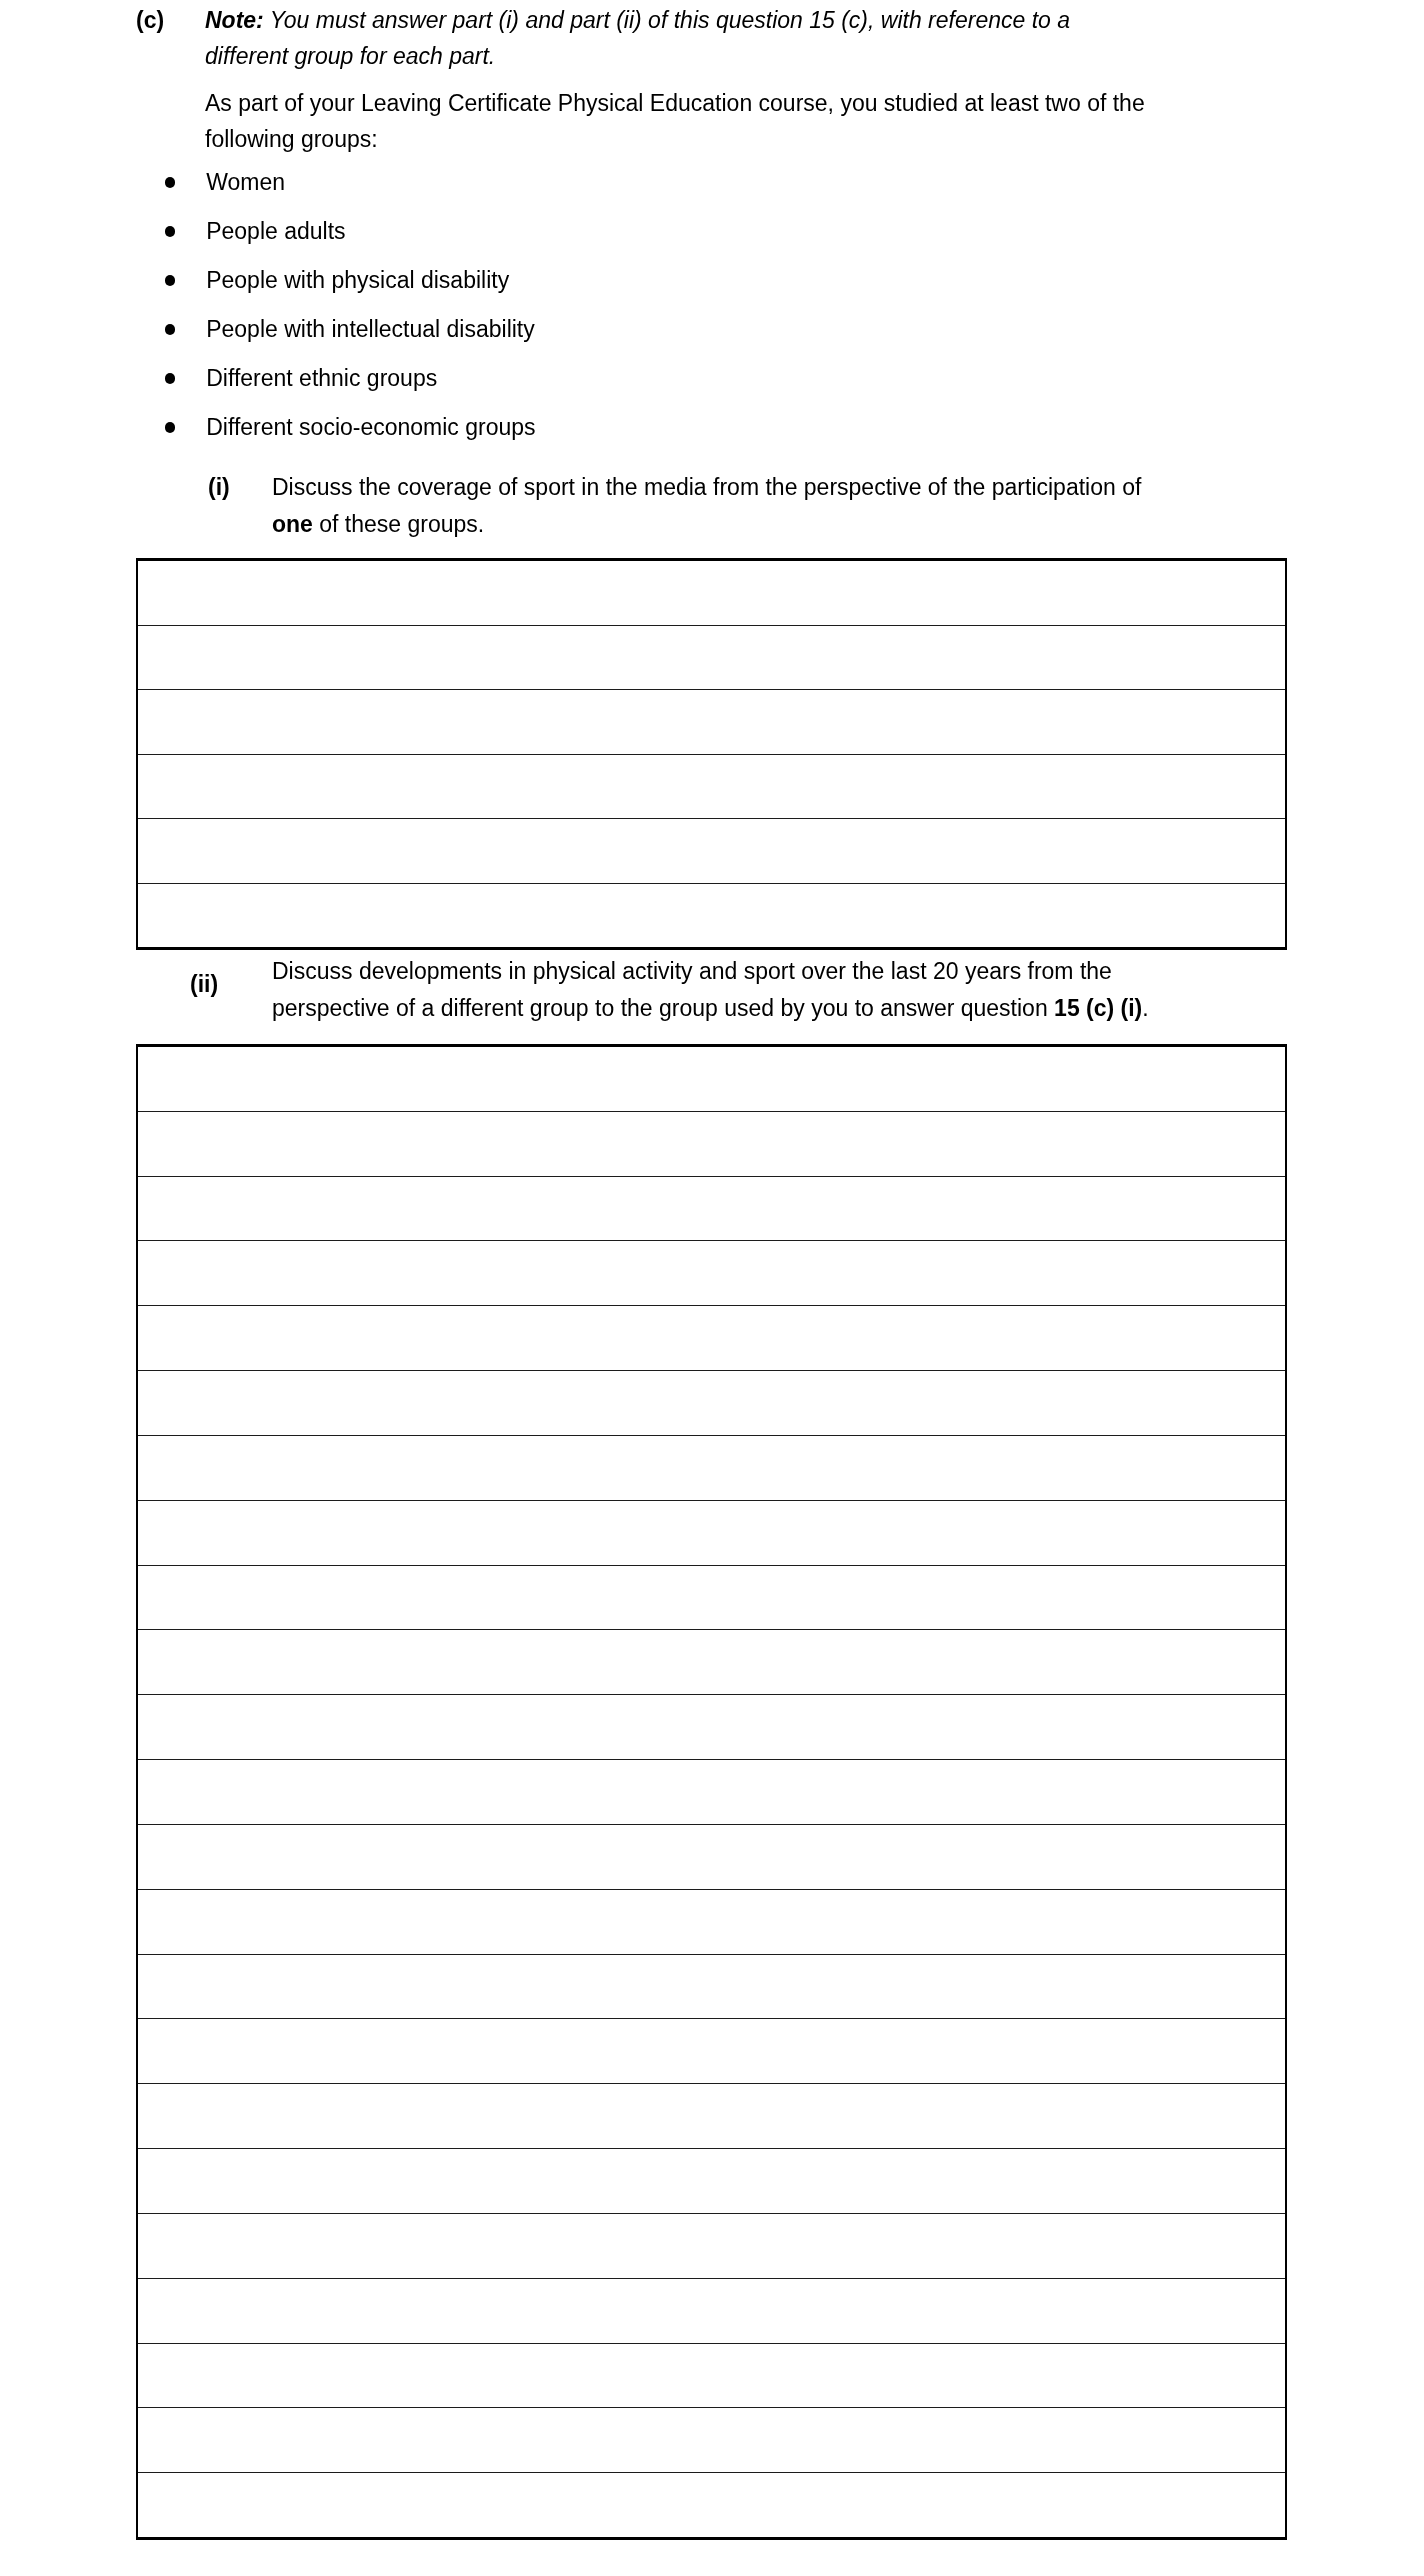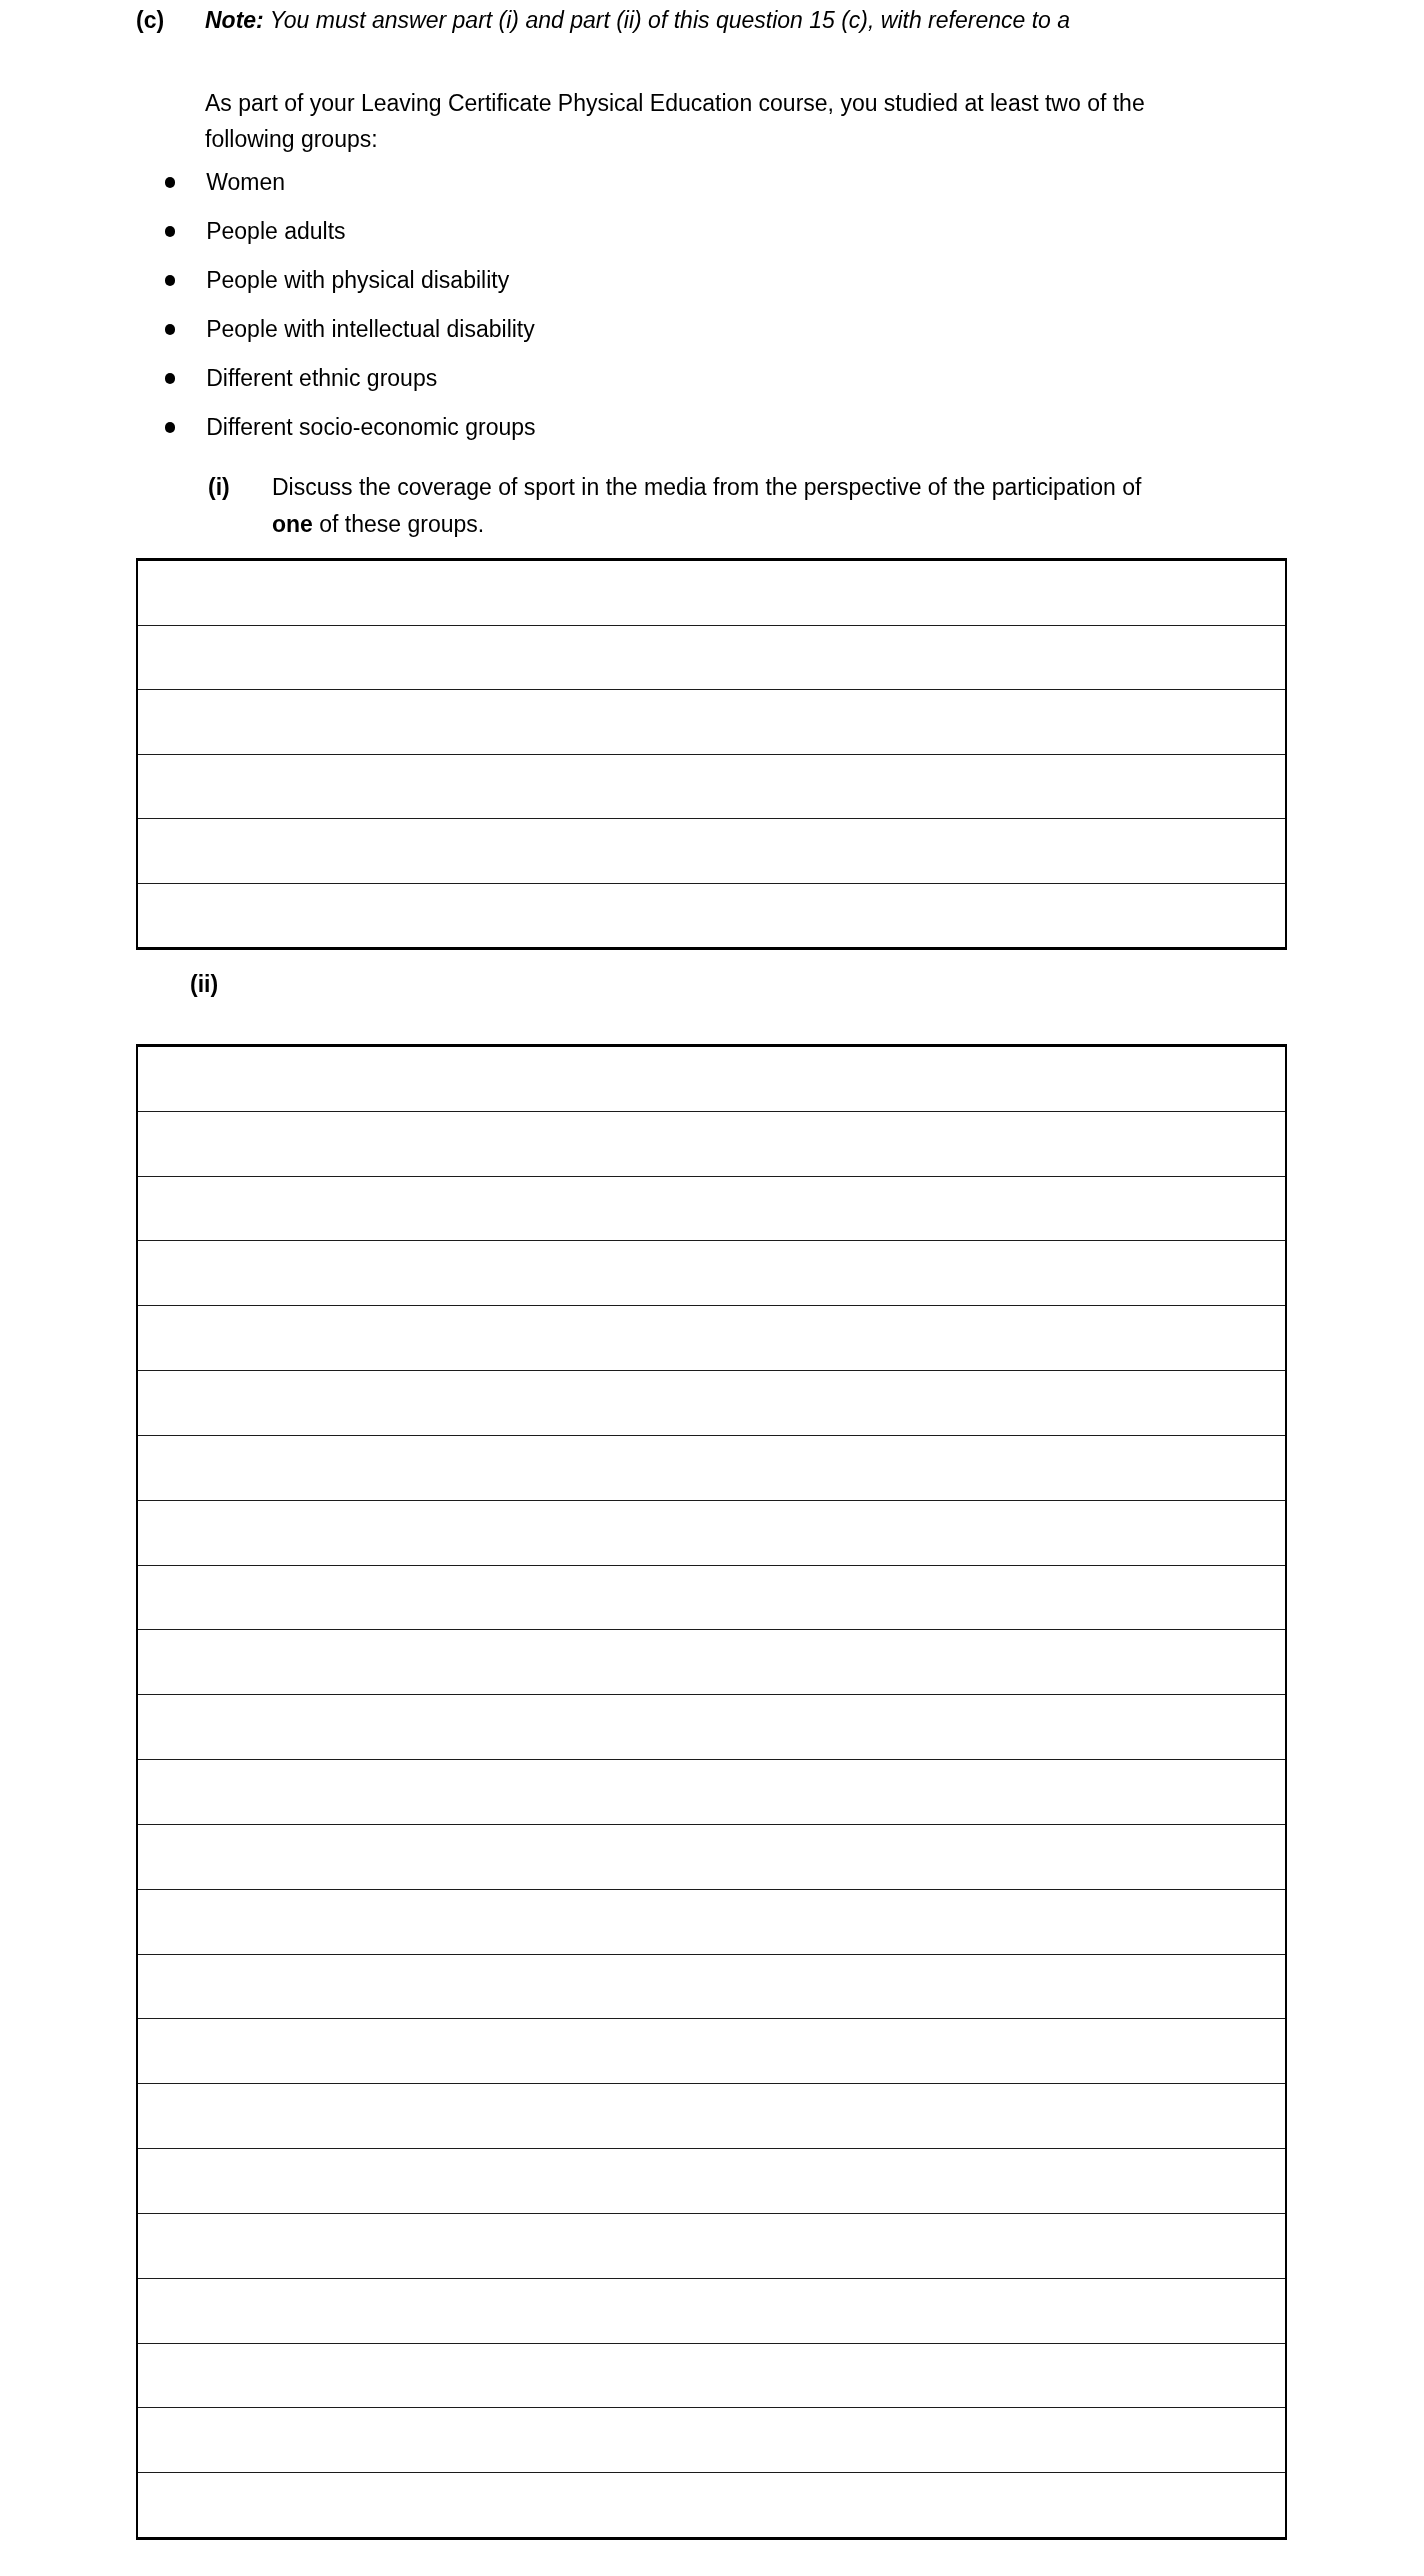--- a/index.html
+++ b/index.html
@@ -57,20 +57,21 @@
 <body>
 
 <div class="page">
 
   <div class="abs b textline nowrap" style="left:136px;top:1.6px;">(c)</div>
 
   <div class="abs" style="left:205px;top:1.6px;font-style:italic;">
     <div class="textline nowrap">
       <span class="b">Note:</span><span> You must answer part (i) and part (ii) of this question 15 (c), with reference to a</span>
     </div>
+    <div class="textline nowrap">different group for each part.</div>
   </div>
 
   <div class="abs" style="left:205px;top:85px;">
     <div class="textline nowrap">As part of your Leaving Certificate Physical Education course, you studied at least two of the</div>
     <div class="textline nowrap">following groups:</div>
   </div>
 
   <div class="abs bullet-list">
     <div class="bullet-item">
       <span class="bullet-dot"></span>
@@ -109,20 +110,26 @@
   <div class="answer-box" style="top:558px;height:392px;">
       <div class="rule-row"></div>
       <div class="rule-row"></div>
       <div class="rule-row"></div>
       <div class="rule-row"></div>
       <div class="rule-row"></div>
       <div class="rule-row"></div>
     </div>
 
   <div class="abs b qline nowrap" style="left:190px;top:953px;margin-top:13px;">(ii)</div>
+  <div class="abs" style="left:272px;top:953px;">
+    <div class="qline nowrap">Discuss developments in physical activity and sport over the last 20 years from the</div>
+    <div class="qline nowrap">
+      <span>perspective of a different group to the group used by you to answer question </span><span class="b">15 (c) (i)</span><span>.</span>
+    </div>
+  </div>
 
   <div class="answer-box" style="top:1044px;height:1496px;">
       <div class="rule-row"></div>
       <div class="rule-row"></div>
       <div class="rule-row"></div>
       <div class="rule-row"></div>
       <div class="rule-row"></div>
       <div class="rule-row"></div>
       <div class="rule-row"></div>
       <div class="rule-row"></div>

